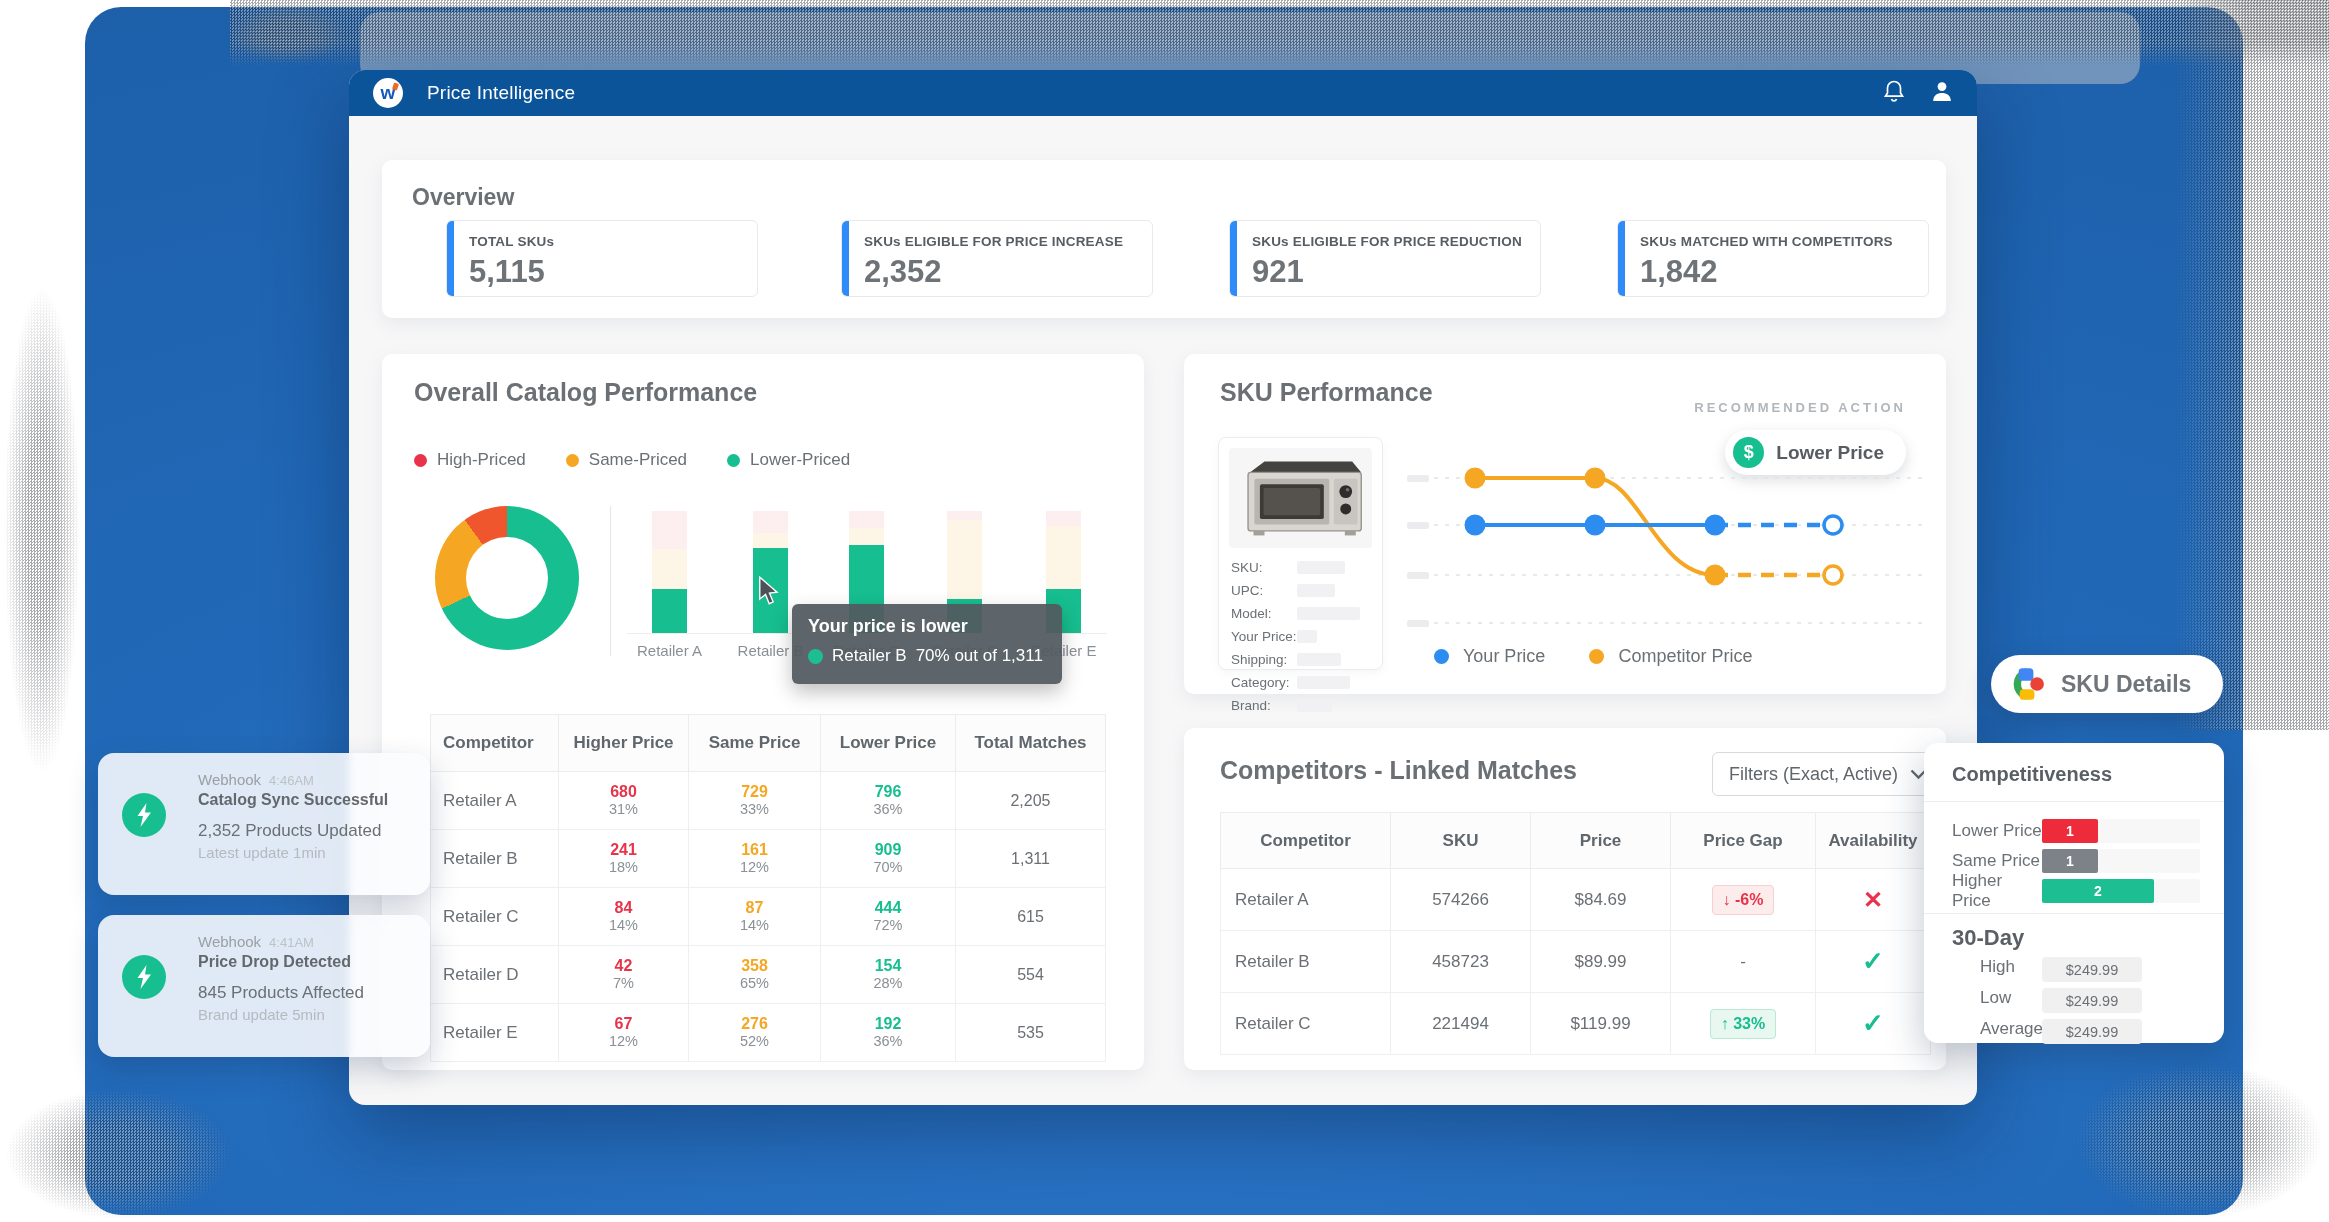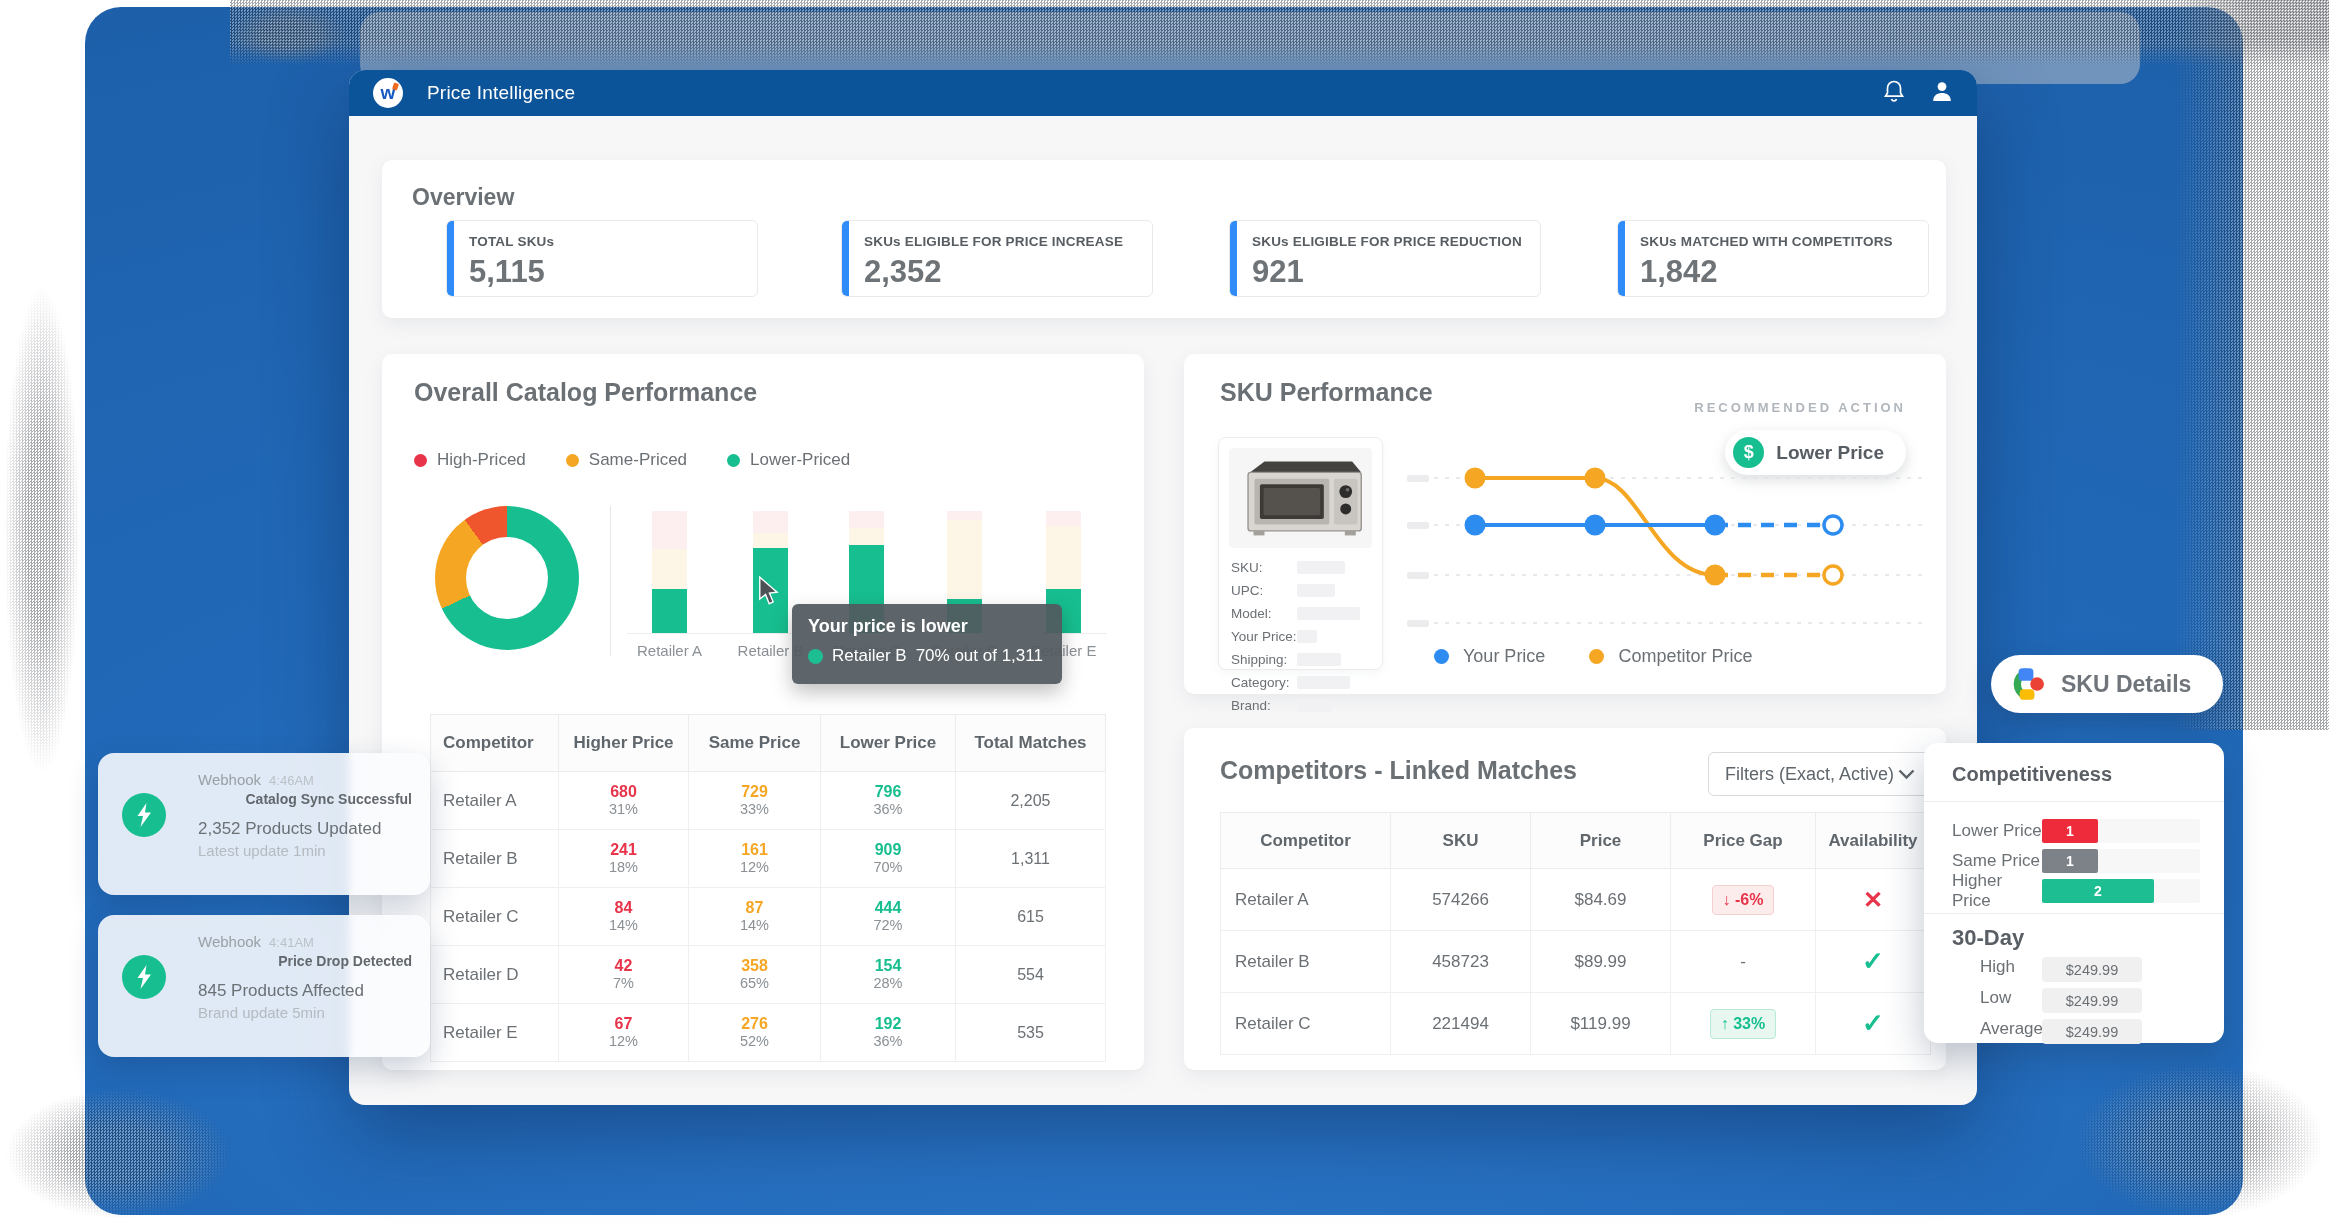--- a/index.html
+++ b/index.html
@@ -86,21 +86,21 @@
   .p-row .pl{font-size:13.5px;color:#6b7075;width:66px;flex:0 0 66px;}
   .p-row .ph{height:13px;background:#f1f1f3;border-radius:2px;}
   .sku-chart{position:absolute;left:215px;top:90px;width:530px;height:230px;}
   .ytick{position:absolute;left:8px;width:22px;height:7px;background:#ececee;border-radius:2px;}
   .sku-legend{position:absolute;left:250px;top:292px;display:flex;gap:44px;}
   .sku-legend .item{display:flex;align-items:center;gap:14px;font-size:18px;color:#6b7075;}
   .sku-legend .dot{width:15px;height:15px;}
 
   
   .competitors{left:835px;top:658px;width:762px;height:342px;}
-  .filters-btn{position:absolute;right:14px;top:24px;height:44px;background:#fff;border:1.5px solid #d8dadd;border-radius:6px;display:flex;align-items:center;gap:4px;padding:0 16px;font-size:18px;color:#5f666c;cursor:pointer;}
+  .filters-btn{position:absolute;right:2px;top:24px;height:44px;background:#fff;border:1.5px solid #d8dadd;border-radius:6px;display:flex;align-items:center;gap:12px;padding:0 16px;font-size:18px;color:#5f666c;cursor:pointer;}
   .comp-table{position:absolute;left:36px;top:84px;width:710px;}
   .comp-table th{height:56px;}
   .comp-table td{height:62px;font-size:17px;color:#6b7075;}
   .comp-table td.name{text-align:left;padding-left:14px;}
   .badge{display:inline-block;padding:5px 10px;border-radius:4px;font-size:16px;font-weight:600;}
   .badge.down{background:#fdecec;color:#e8344a;border:1px solid #f6cfd1;}
   .badge.up{background:#e8f8f1;color:#17be8f;border:1px solid #b9e9d5;}
   .avail-x{color:#e8344a;font-size:24px;font-weight:700;}
   .avail-ok{color:#17be8f;font-size:26px;font-weight:700;}
 
@@ -119,21 +119,21 @@
 
   
   .sku-details{position:absolute;left:1991px;top:655px;width:232px;height:58px;background:#fff;border-radius:29px;box-shadow:0 10px 26px rgba(25,45,80,.3);display:flex;align-items:center;gap:16px;padding:0 24px 0 16px;z-index:7;cursor:pointer;}
   .sku-details .txt{font-size:23px;font-weight:700;color:#6f757a;}
 
   
   .notif{position:absolute;width:332px;height:142px;background:rgba(250,252,254,.88);border-radius:16px;box-shadow:0 12px 30px rgba(20,40,80,.22);z-index:8;padding:18px 18px 0 100px;backdrop-filter:blur(4px);}
   .notif .bolt{position:absolute;left:24px;top:40px;width:44px;height:44px;border-radius:50%;background:#17be8f;display:flex;align-items:center;justify-content:center;}
   .notif .meta{font-size:15px;color:#9aa0a5;}
   .notif .meta .time{font-size:13px;color:#bcc2c7;margin-left:8px;}
-  .notif .ttl{font-size:14px;font-weight:700;color:#63686d;margin-top:3px;white-space:nowrap;text-align:right;}
+  .notif .ttl{font-size:16px;font-weight:700;color:#63686d;margin-top:3px;white-space:nowrap;}
   .notif .det{font-size:17px;color:#6b7075;margin-top:12px;}
   .notif .upd{font-size:15px;color:#b4bac0;margin-top:3px;}
 </style>
 </head>
 <body>
 
 <div class="stage">
   <div class="canvas"></div>
   <div class="ghost-top"></div>
   <div class="noise n-top"></div>

